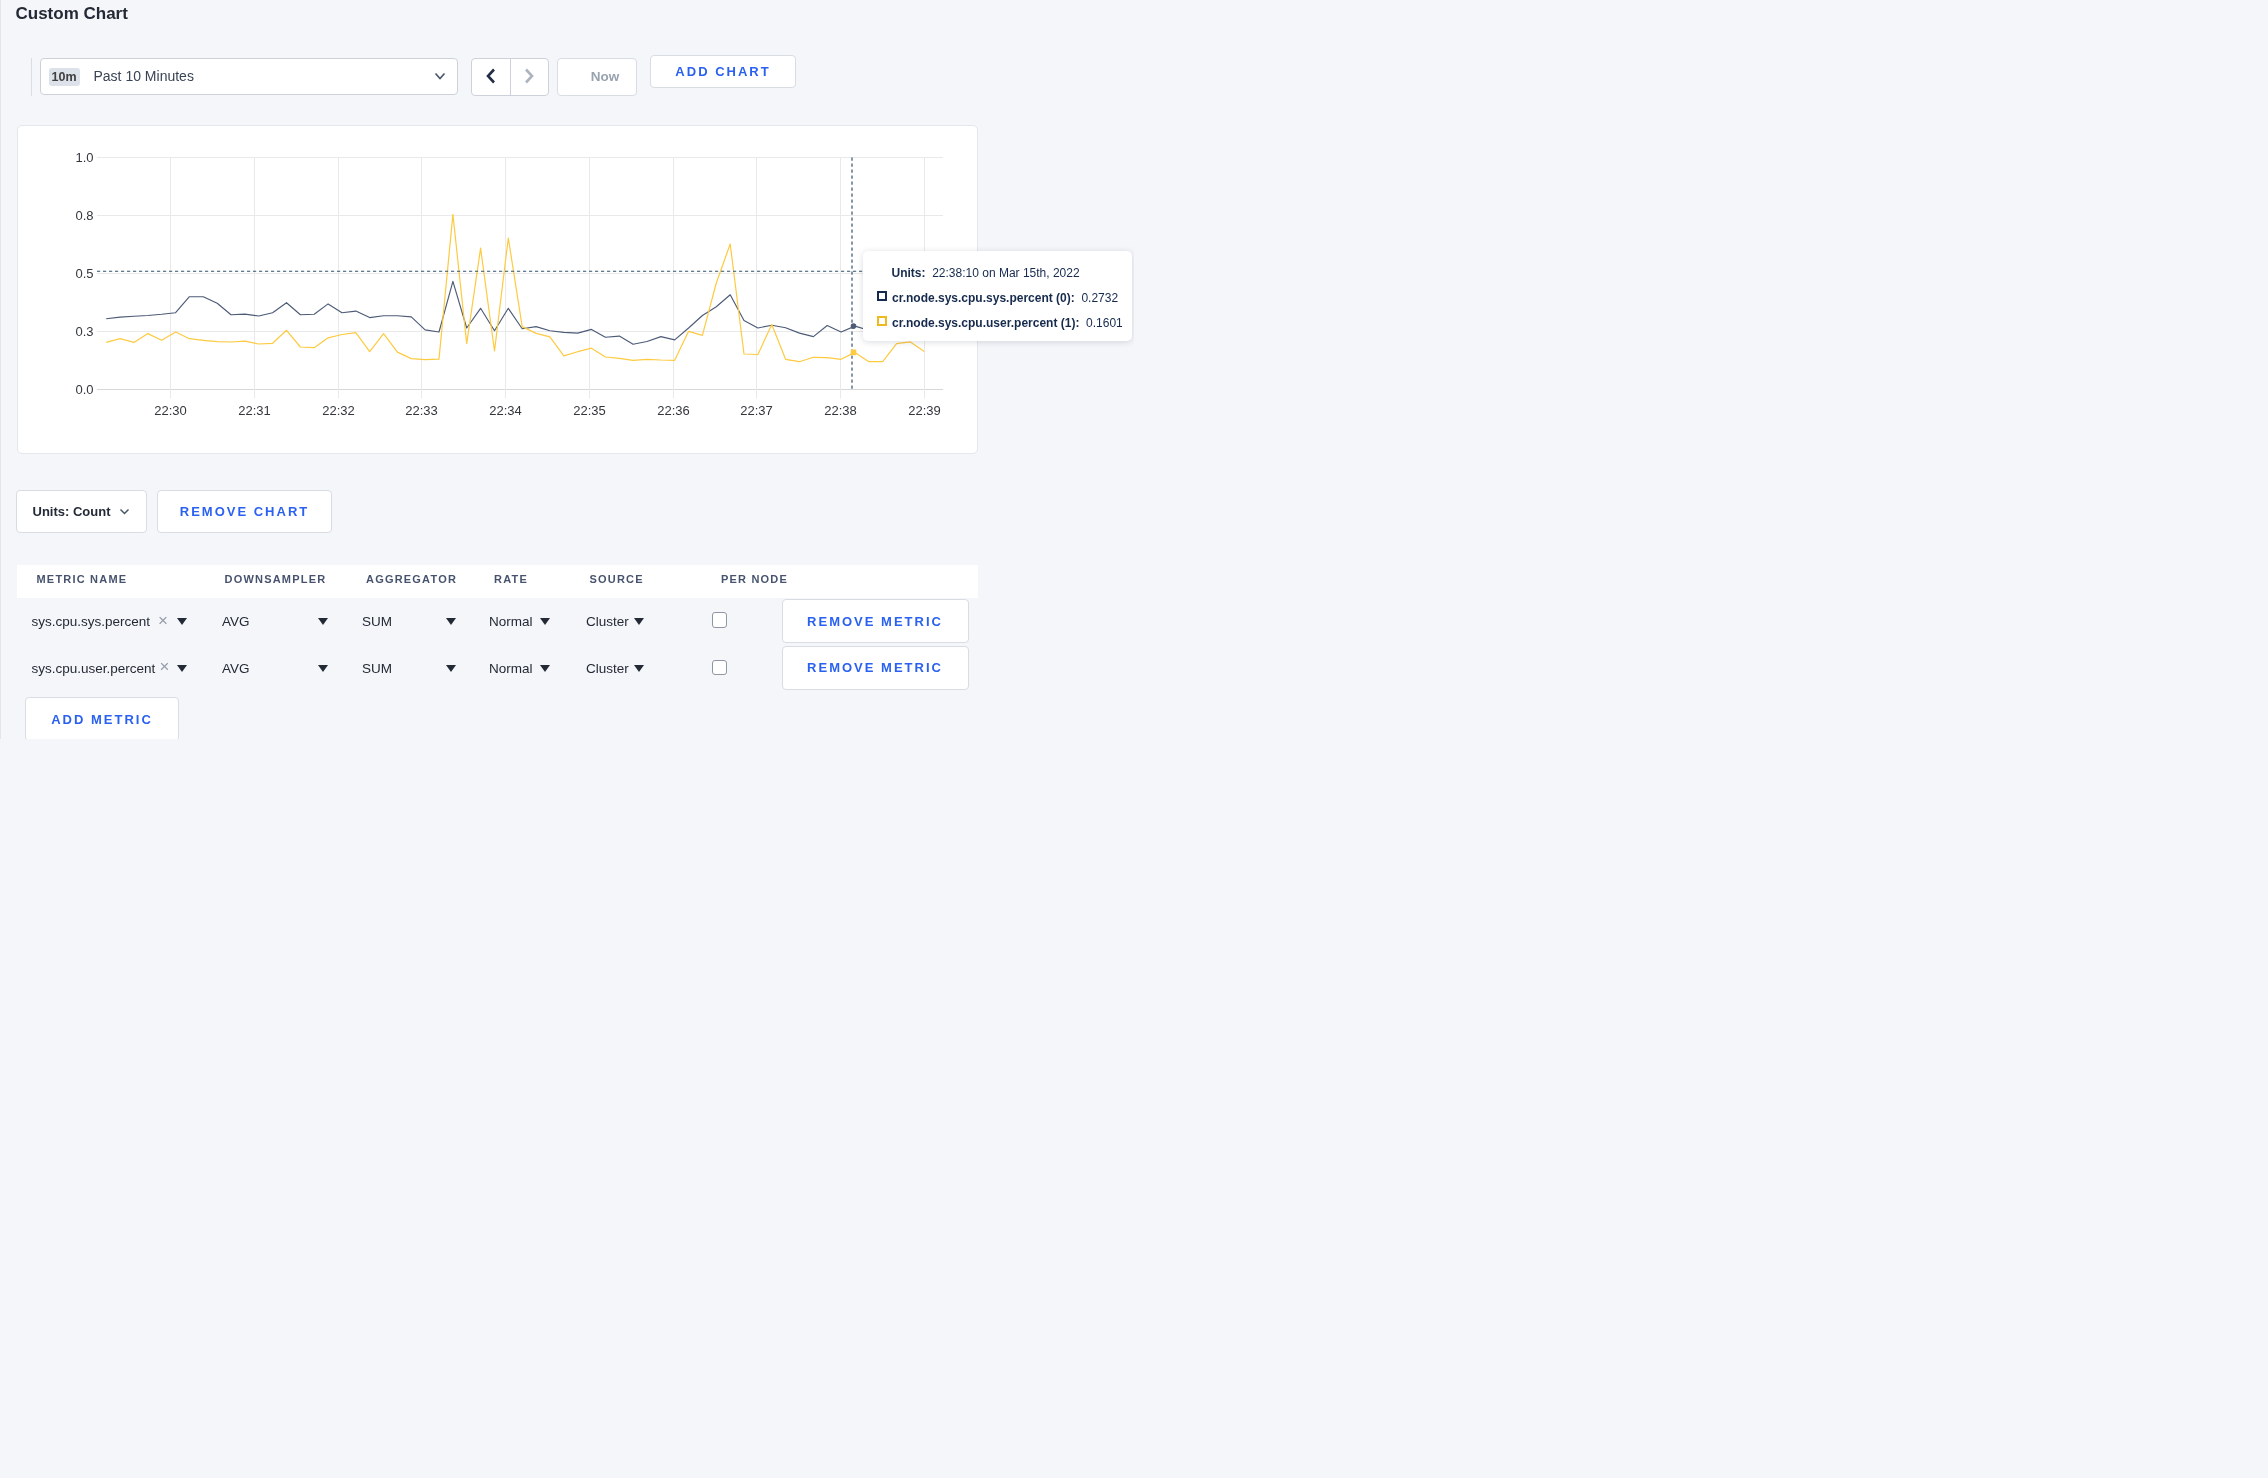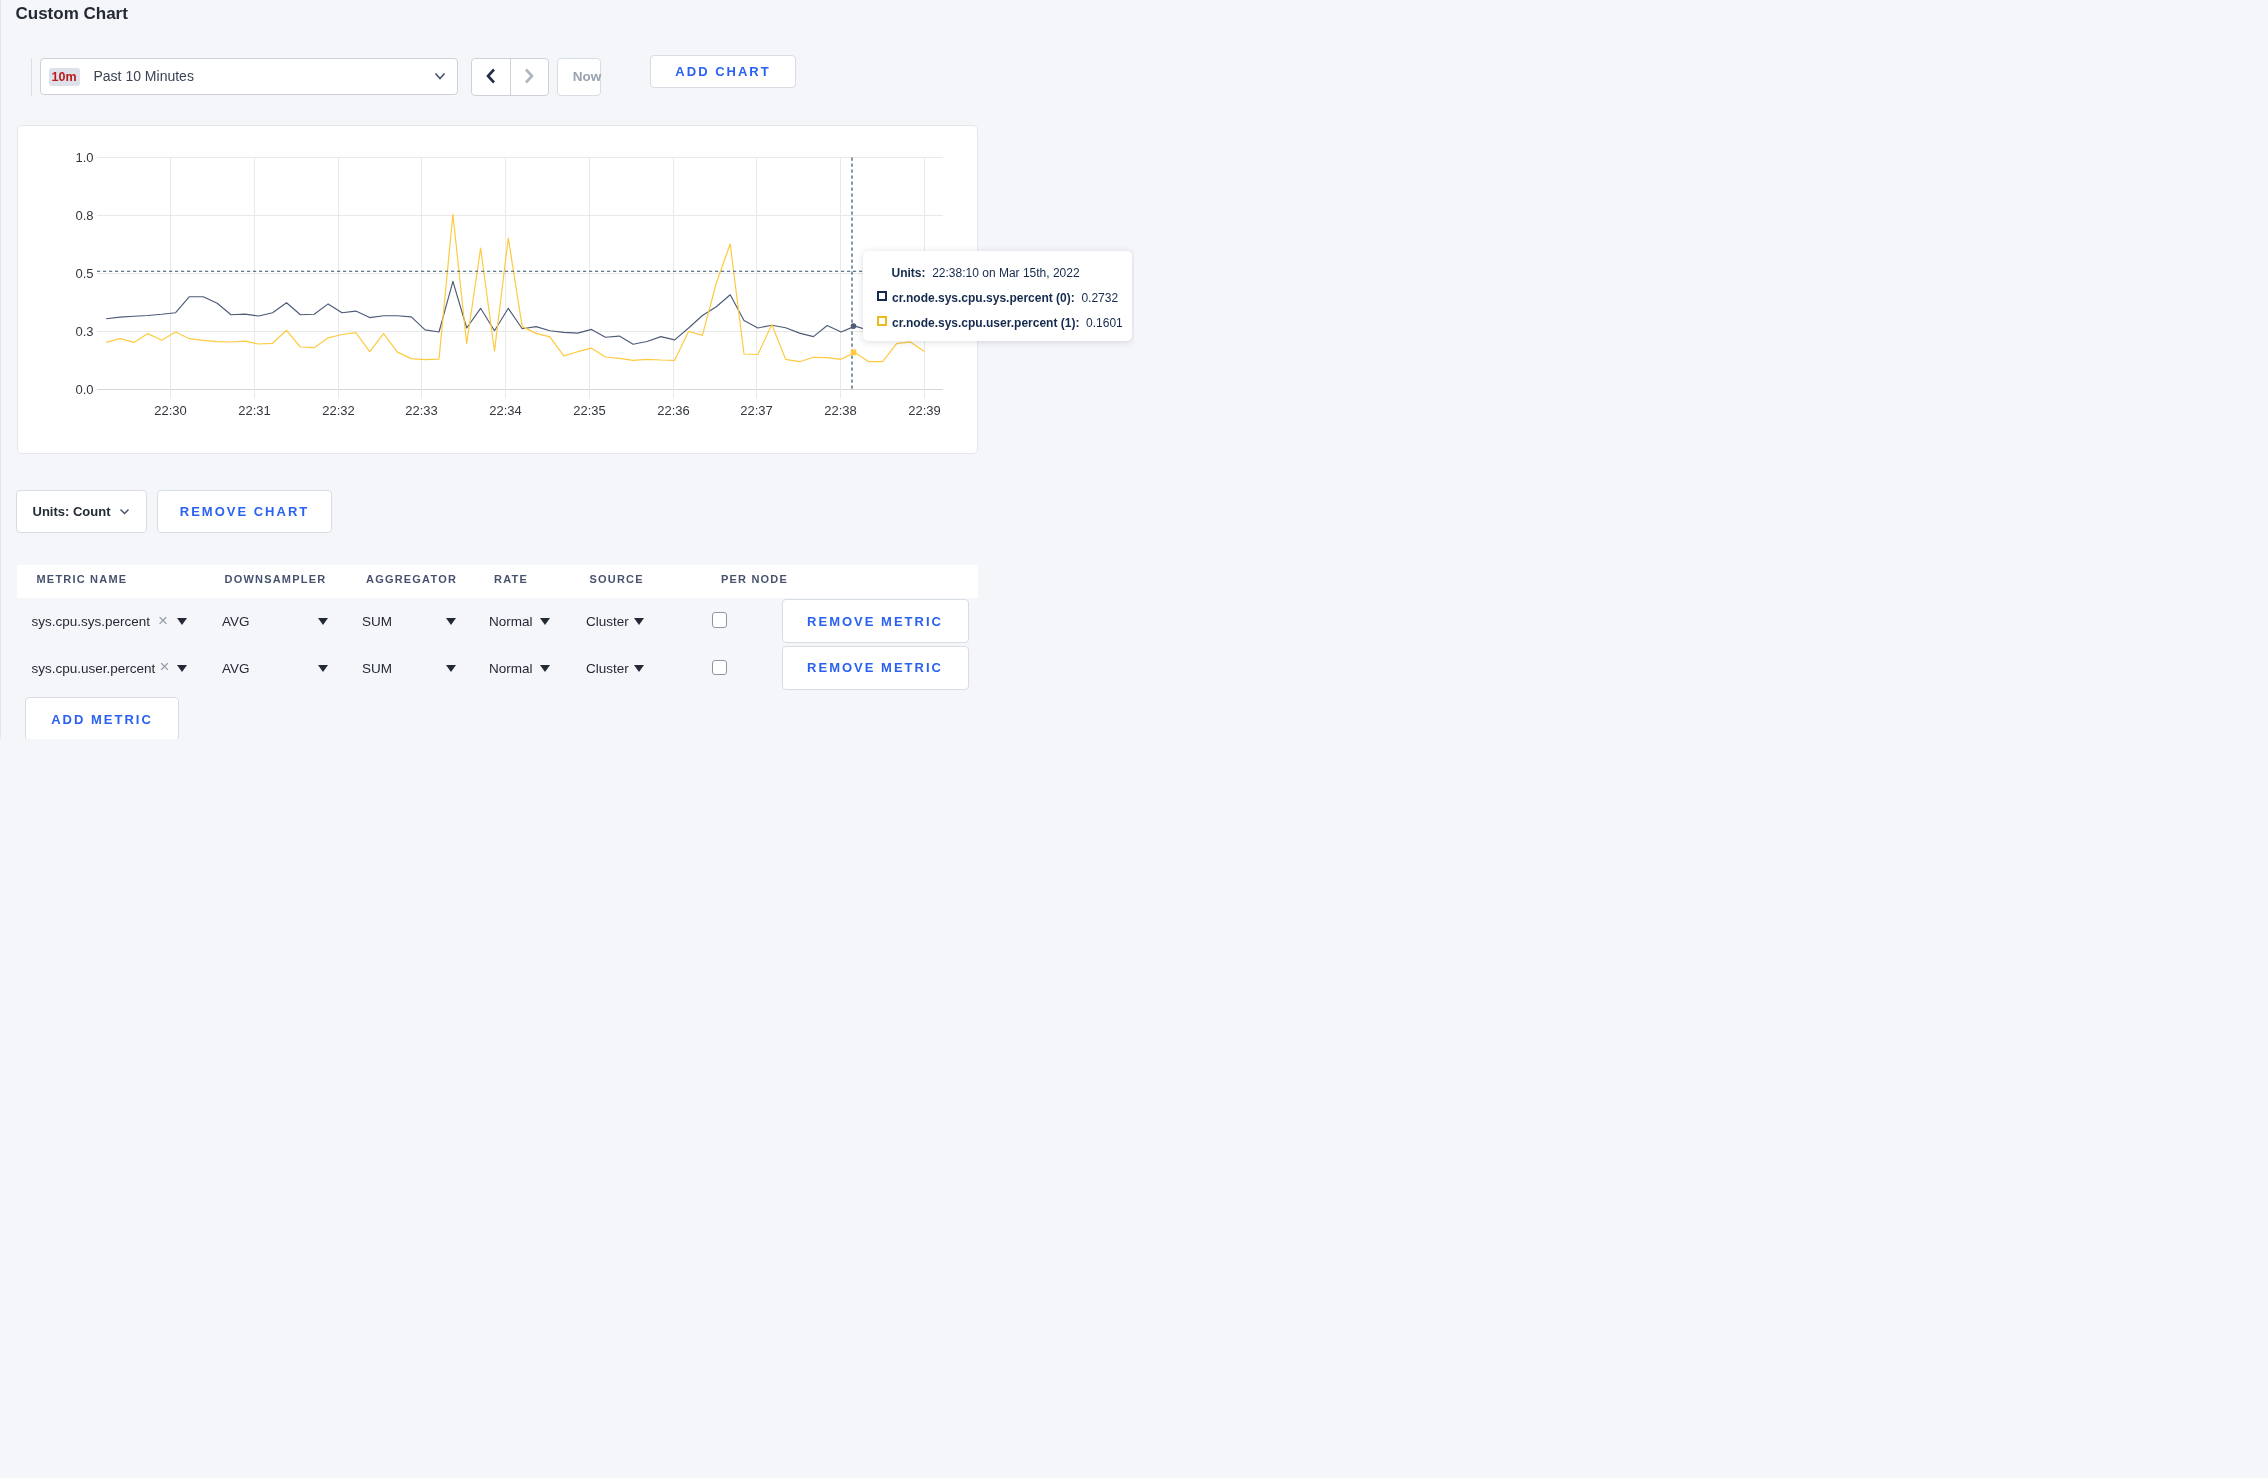--- a/index.html
+++ b/index.html
@@ -22,36 +22,36 @@
   .tt-bold { font-weight:bold; color:#152a4d; }
 </style>
 </head>
 <body>
 
 <div class="abs" style="left:14.5px; top:4px; font-size:17px; font-weight:bold; color:#242a35;">Custom Chart</div>
 
 <div class="abs" style="left:30px; top:57.5px; width:1px; height:38px; background:#d9dde4;"></div>
 
 <div class="abs" style="left:39px; top:57.5px; width:418px; height:37px; background:#fff; border:1px solid #cdd2da; border-radius:4px;"></div>
-<div class="abs" style="left:47.5px; top:67.5px; width:31px; height:18px; background:#dde1ea; border-radius:3px; display:flex; align-items:center; justify-content:center; font-size:12.5px; font-weight:bold; color:#b91c1c;">10m</div>
+<div class="abs" style="left:47.5px; top:67.5px; width:31px; height:18px; background:#dde1ea; border-radius:3px; display:flex; align-items:center; justify-content:center; font-size:12.5px; font-weight:bold; color:#404040;">10m</div>
 <div class="abs" style="left:92.5px; top:68px; font-size:14px; color:#394455;">Past 10 Minutes</div>
 <svg class="abs" style="left:432px; top:70px;" width="14" height="12" viewBox="0 0 14 12">
     <polyline points="2.5,3.5 7,8.5 11.5,3.5" fill="none" stroke="#475568" stroke-width="1.6"></polyline>
   </svg>
 
 <div class="abs" style="left:470px; top:57.5px; width:78px; height:38px; background:#fff; border:1px solid #cdd2da; border-radius:4px;"></div>
 <div class="abs" style="left:509px; top:57.5px; width:1px; height:38px; background:#cdd2da;"></div>
 <svg class="abs" style="left:483px; top:67px;" width="14" height="18" viewBox="0 0 14 18">
     <polyline points="10,2.5 4,9 10,15.5" fill="none" stroke="#222e45" stroke-width="2.6"></polyline>
   </svg>
 <svg class="abs" style="left:521px; top:67px;" width="14" height="18" viewBox="0 0 14 18">
     <polyline points="4,2.5 10,9 4,15.5" fill="none" stroke="#adb4bf" stroke-width="2.6"></polyline>
   </svg>
 
-<div class="btn" style="left:556px; top:57.5px; width:44px; height:38px;padding-left:16px;">
+<div class="btn" style="left:556px; top:57.5px; width:80px; height:38px;padding-left:16px;">
     <span style="font-size:13.5px; color:#99a2af; font-weight:bold;">Now</span>
   </div>
 
 <div class="btn" style="left:649px; top:55px; width:146px; height:33px;">
     <span class="bluetxt">ADD CHART</span>
   </div>
 
 <div class="abs" style="left:16px; top:125px; width:961px; height:329px; background:#fff; border:1px solid #e4e7ec; border-radius:5px;"></div>
 
 <svg class="abs" style="left:16px; top:125px;" width="961" height="329" viewBox="0 0 961 329">

